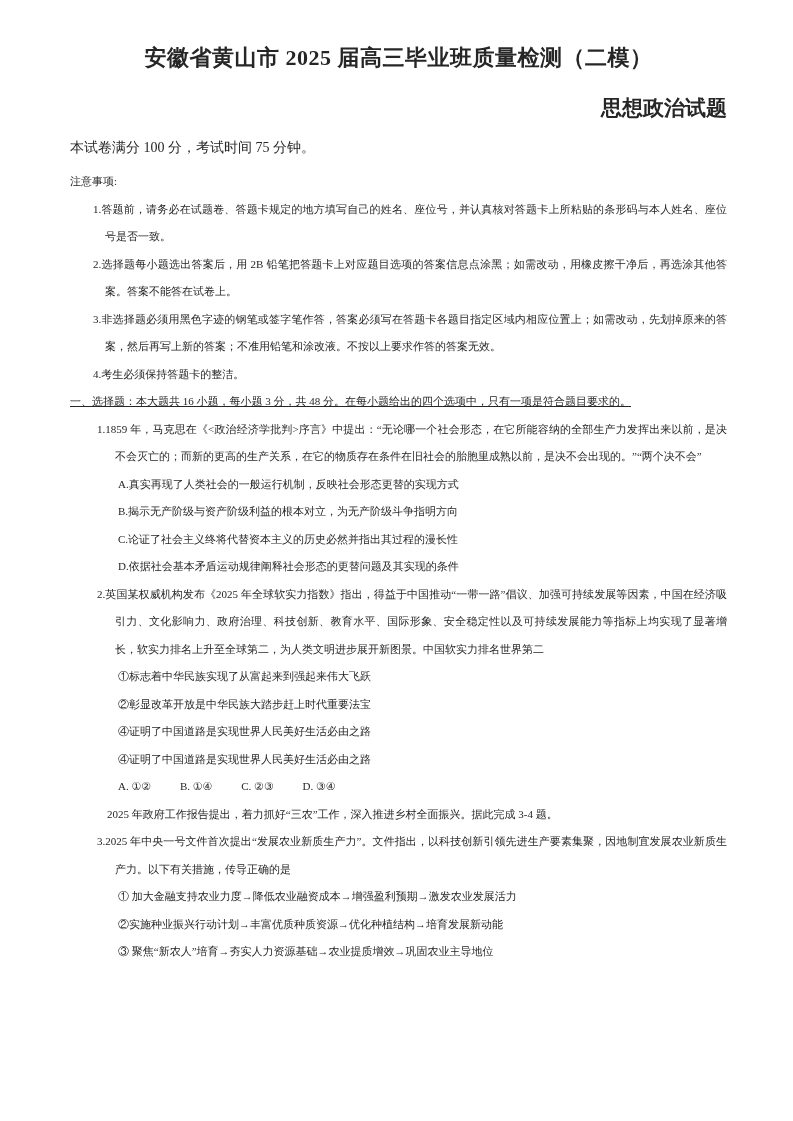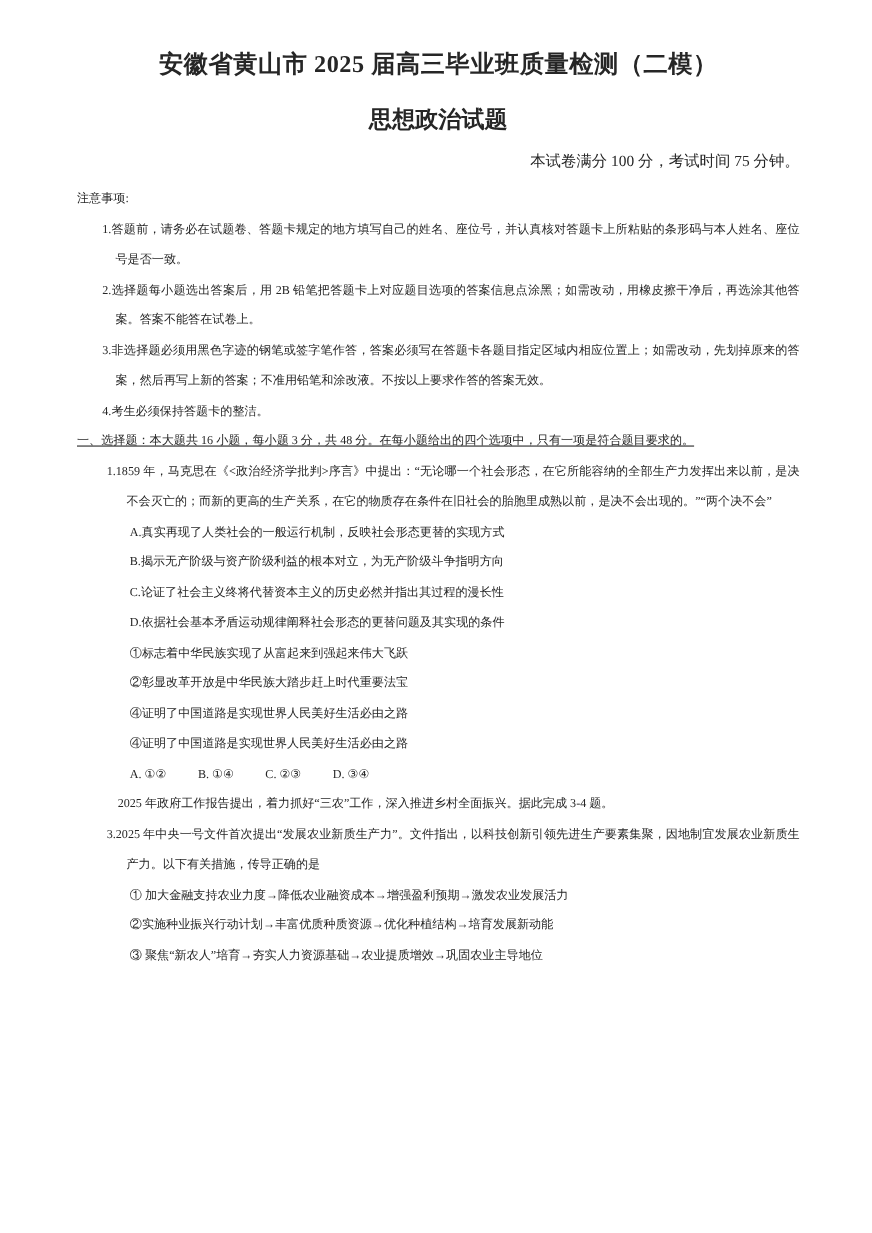--- a/index.html
+++ b/index.html
@@ -24,27 +24,27 @@
   .title {
     font-size: 22px;
     font-weight: 700;
     text-align: center;
     line-height: 32px;
     letter-spacing: 0.5px;
   }
   .subtitle {
     font-size: 21px;
     font-weight: 700;
-    text-align: center;
+    text-align: right;
     line-height: 30px;
     margin-top: 19px;
   }
   .exam-info {
     font-size: 14px;
-    text-align: right;
+    text-align: left;
     line-height: 24px;
     margin-top: 13px;
   }
   .bodytext {
     font-size: 11px;
     line-height: 27.5px;
     text-align: justify;
   }
   .notice-heading {
     margin-top: 8px;
@@ -95,20 +95,21 @@
   <div class="bodytext notice-item">4.考生必须保持答题卡的整洁。</div>
 
   <div class="bodytext section-heading">一、选择题：本大题共 16 小题，每小题 3 分，共 48 分。在每小题给出的四个选项中，只有一项是符合题目要求的。</div>
 
   <div class="bodytext q-stem">1.1859 年，马克思在《&lt;政治经济学批判&gt;序言》中提出：“无论哪一个社会形态，在它所能容纳的全部生产力发挥出来以前，是决不会灭亡的；而新的更高的生产关系，在它的物质存在条件在旧社会的胎胞里成熟以前，是决不会出现的。”“两个决不会”</div>
   <div class="bodytext option">A.真实再现了人类社会的一般运行机制，反映社会形态更替的实现方式</div>
   <div class="bodytext option">B.揭示无产阶级与资产阶级利益的根本对立，为无产阶级斗争指明方向</div>
   <div class="bodytext option">C.论证了社会主义终将代替资本主义的历史必然并指出其过程的漫长性</div>
   <div class="bodytext option">D.依据社会基本矛盾运动规律阐释社会形态的更替问题及其实现的条件</div>
 
+  <div class="bodytext q-stem">2.英国某权威机构发布《2025 年全球软实力指数》指出，得益于中国推动“一带一路”倡议、加强可持续发展等因素，中国在经济吸引力、文化影响力、政府治理、科技创新、教育水平、国际形象、安全稳定性以及可持续发展能力等指标上均实现了显著增长，软实力排名上升至全球第二，为人类文明进步展开新图景。中国软实力排名世界第二</div>
   <div class="bodytext statement">①标志着中华民族实现了从富起来到强起来伟大飞跃</div>
   <div class="bodytext statement">②彰显改革开放是中华民族大踏步赶上时代重要法宝</div>
   <div class="bodytext statement">④证明了中国道路是实现世界人民美好生活必由之路</div>
   <div class="bodytext statement">④证明了中国道路是实现世界人民美好生活必由之路</div>
   <div class="bodytext answer-row">
     <span class="answer-choice">A. ①②</span>
     <span class="answer-choice">B. ①④</span>
     <span class="answer-choice">C. ②③</span>
     <span class="answer-choice">D. ③④</span>
   </div>

